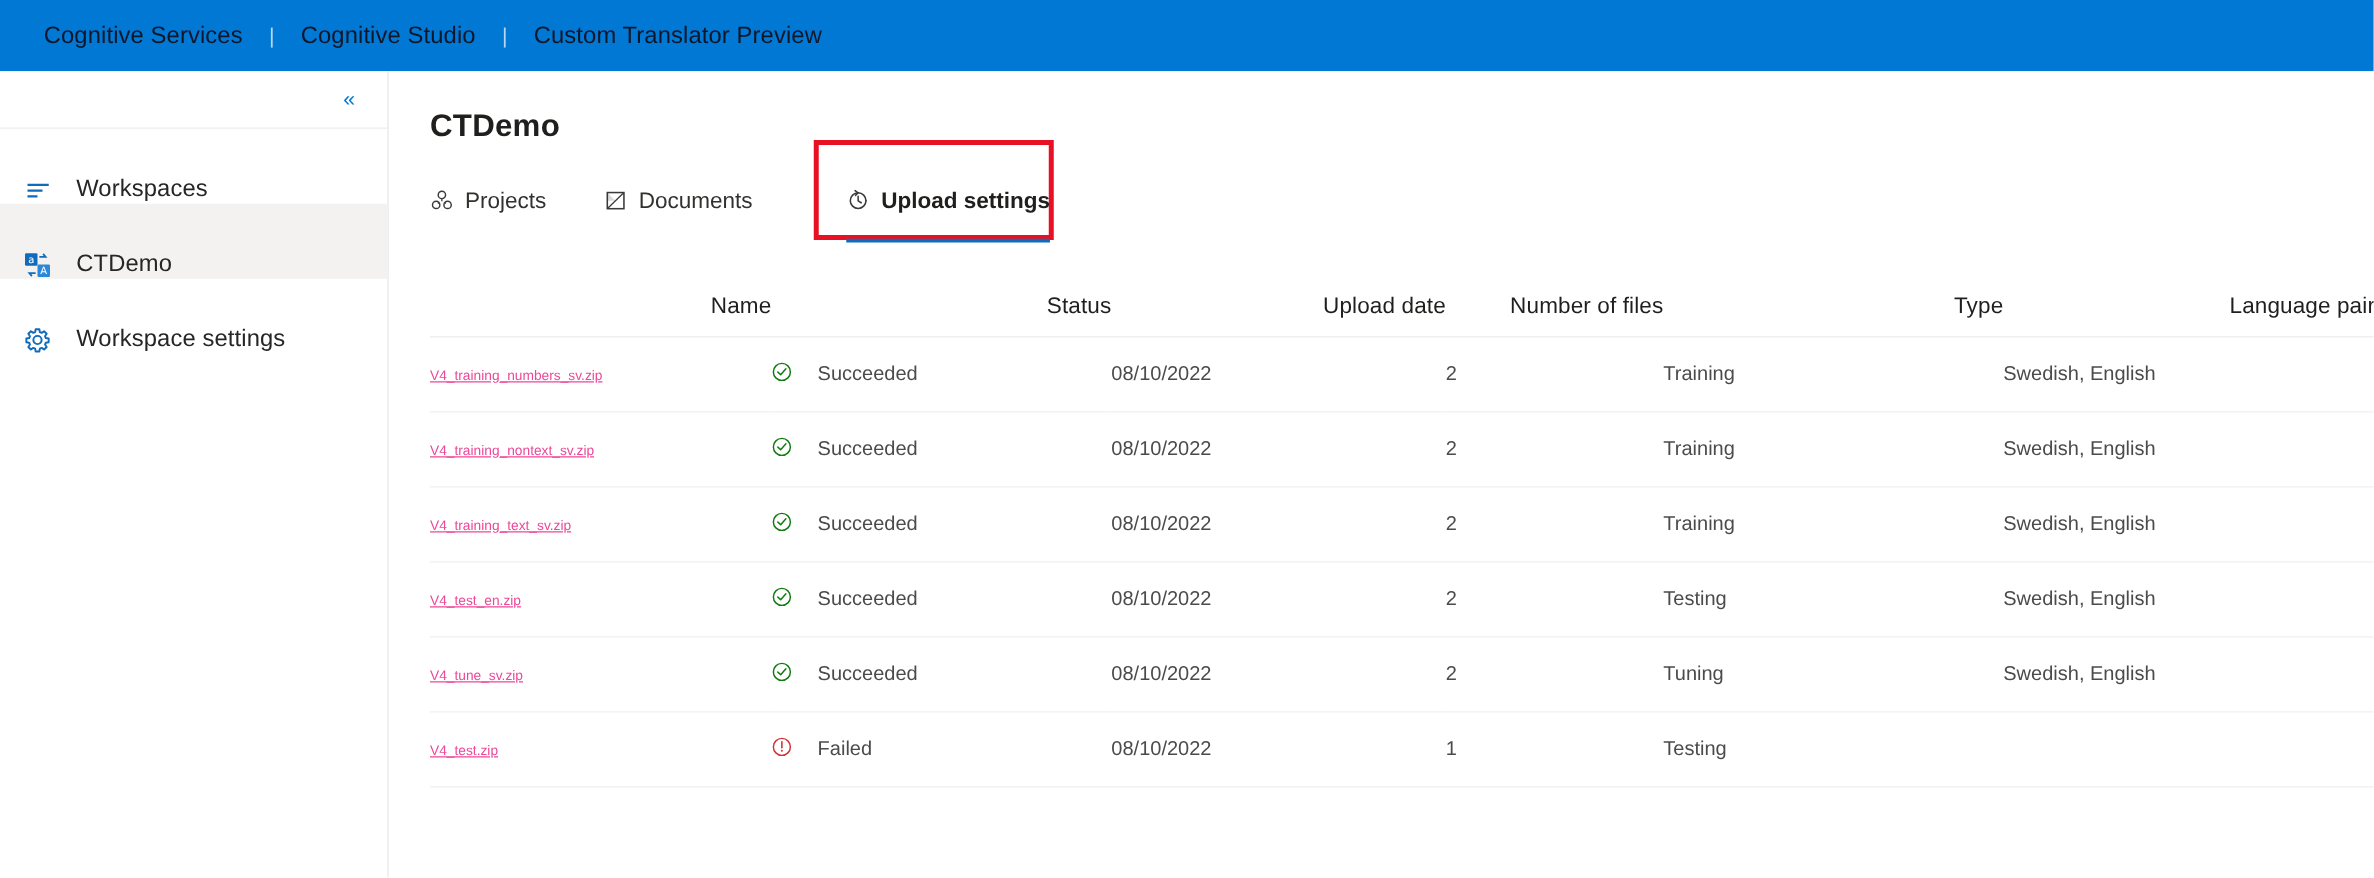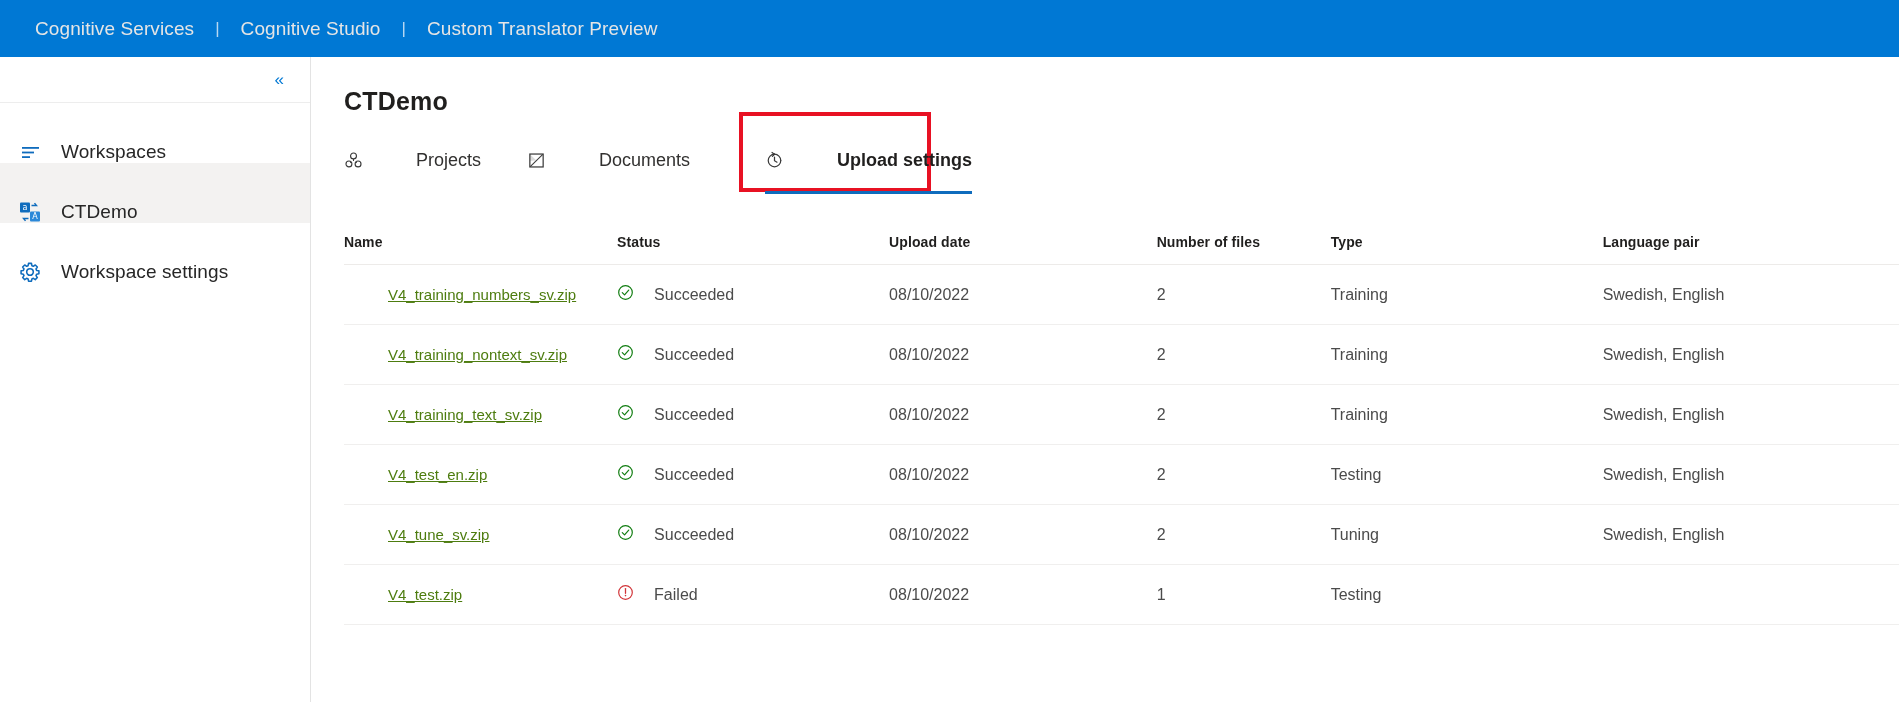--- a/index.html
+++ b/index.html
@@ -16,21 +16,21 @@
   .topbar {
     height: 57px;
     background: #0078d4;
     display: flex;
     align-items: center;
     padding-left: 35px;
     color: #ffffff;
   }
   .topbar-link {
     font-size: 19px;
-    color: #e5e5e5;
+    color: #0f172a;
     letter-spacing: .1px;
     white-space: nowrap;
   }
   .topbar-sep {
     color: #d8e9f8;
     font-size: 17px;
     margin: 0 21px;
     opacity: .85;
   }
 
@@ -113,21 +113,20 @@
   .tab {
     display: flex;
     align-items: center;
     height: 40px;
     font-size: 18px;
     color: #323130;
     cursor: pointer;
     margin-right: 46px;
     position: relative;
     padding-bottom: 2px;
-    gap: 44px;
   }
   .tab .tab-ico {
     margin-right: 9px;
     display: flex;
     align-items: center;
   }
   .tab.active {
     font-weight: bold;
     color: #201f1e;
   }
@@ -158,23 +157,23 @@
   .table-wrap {
     margin-top: 53px;
     margin-right: 0;
   }
   table.grid {
     border-collapse: collapse;
     width: 1556px;
     table-layout: fixed;
   }
   table.grid th {
-    text-align: left;
-    font-size: 14px;
-    font-weight: bold;
+    text-align: right;
+    font-size: 18px;
+    font-weight: normal;
     color: #201f1e;
     padding: 0 0 14px 0;
     border-bottom: 1px solid #edebe9;
     letter-spacing: .1px;
   }
   table.grid td {
     font-size: 16px;
     color: #4b4b4b;
     padding: 0;
     height: 59px;
@@ -182,25 +181,24 @@
     vertical-align: middle;
   }
   .col-name { width: 248px; }
   .col-status { width: 247px; }
   .col-date { width: 243px; }
   .col-files { width: 158px; }
   .col-type { width: 247px; }
   .col-lang { width: 270px; }
 
   .file-link {
-    color: #4d7c0f;
+    color: #ec4899;
     text-decoration: underline;
-    font-size: 15px;
+    font-size: 11px;
     cursor: pointer;
-    margin-left: 44px;
   }
   .status-cell {
     display: flex;
     align-items: center;
     gap: 20px;
     height: 59px;
   }
   .status-text { color: #4b4b4b; font-size: 16px; }
 </style>
 </head>

